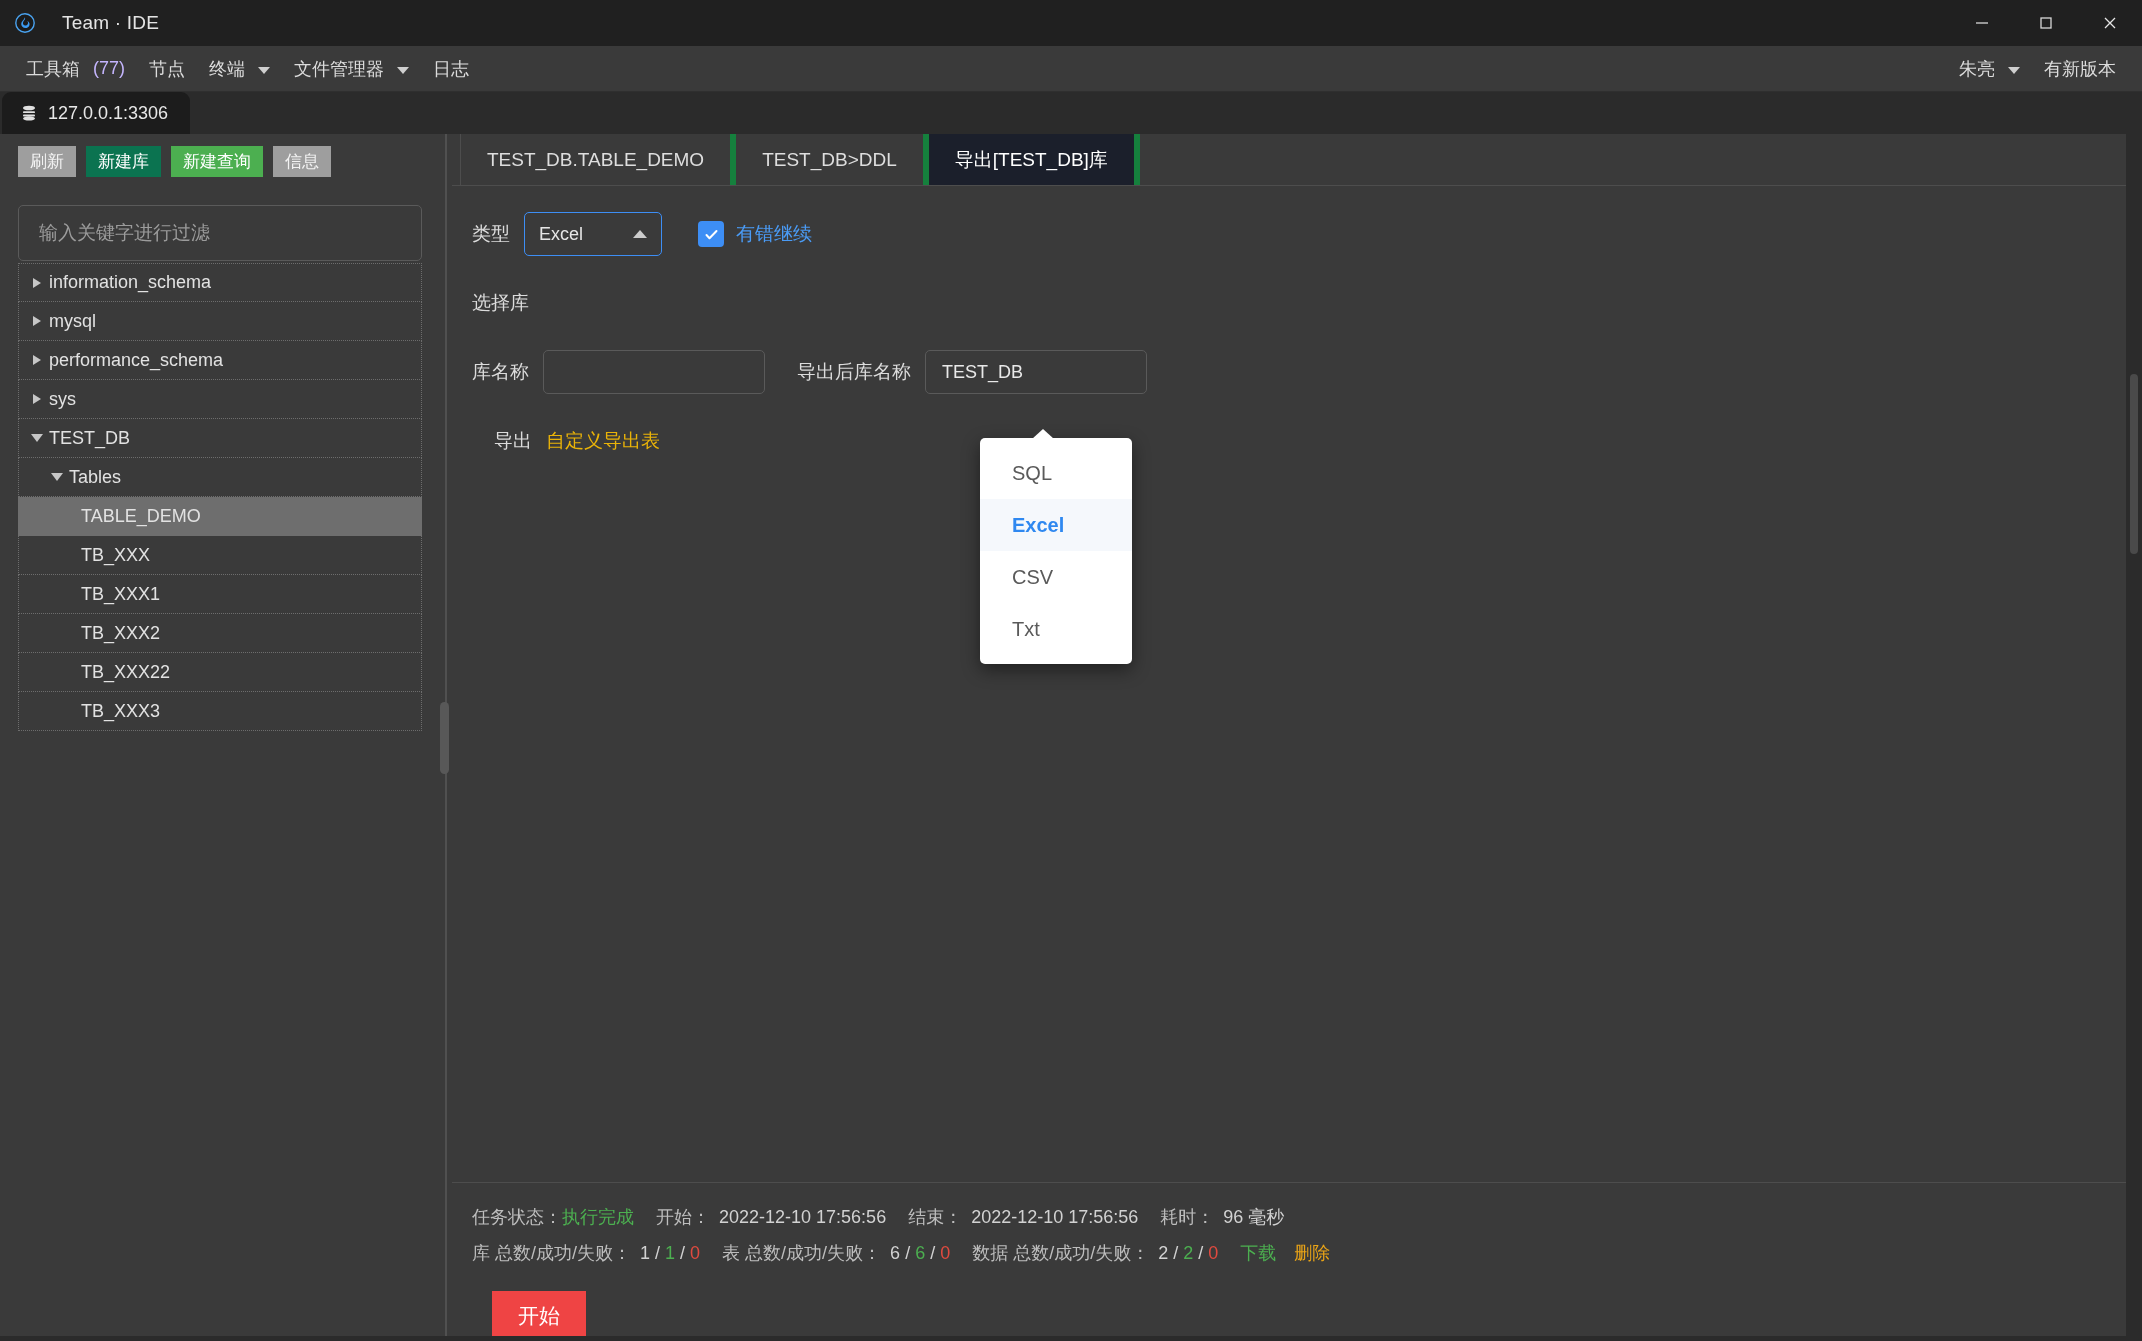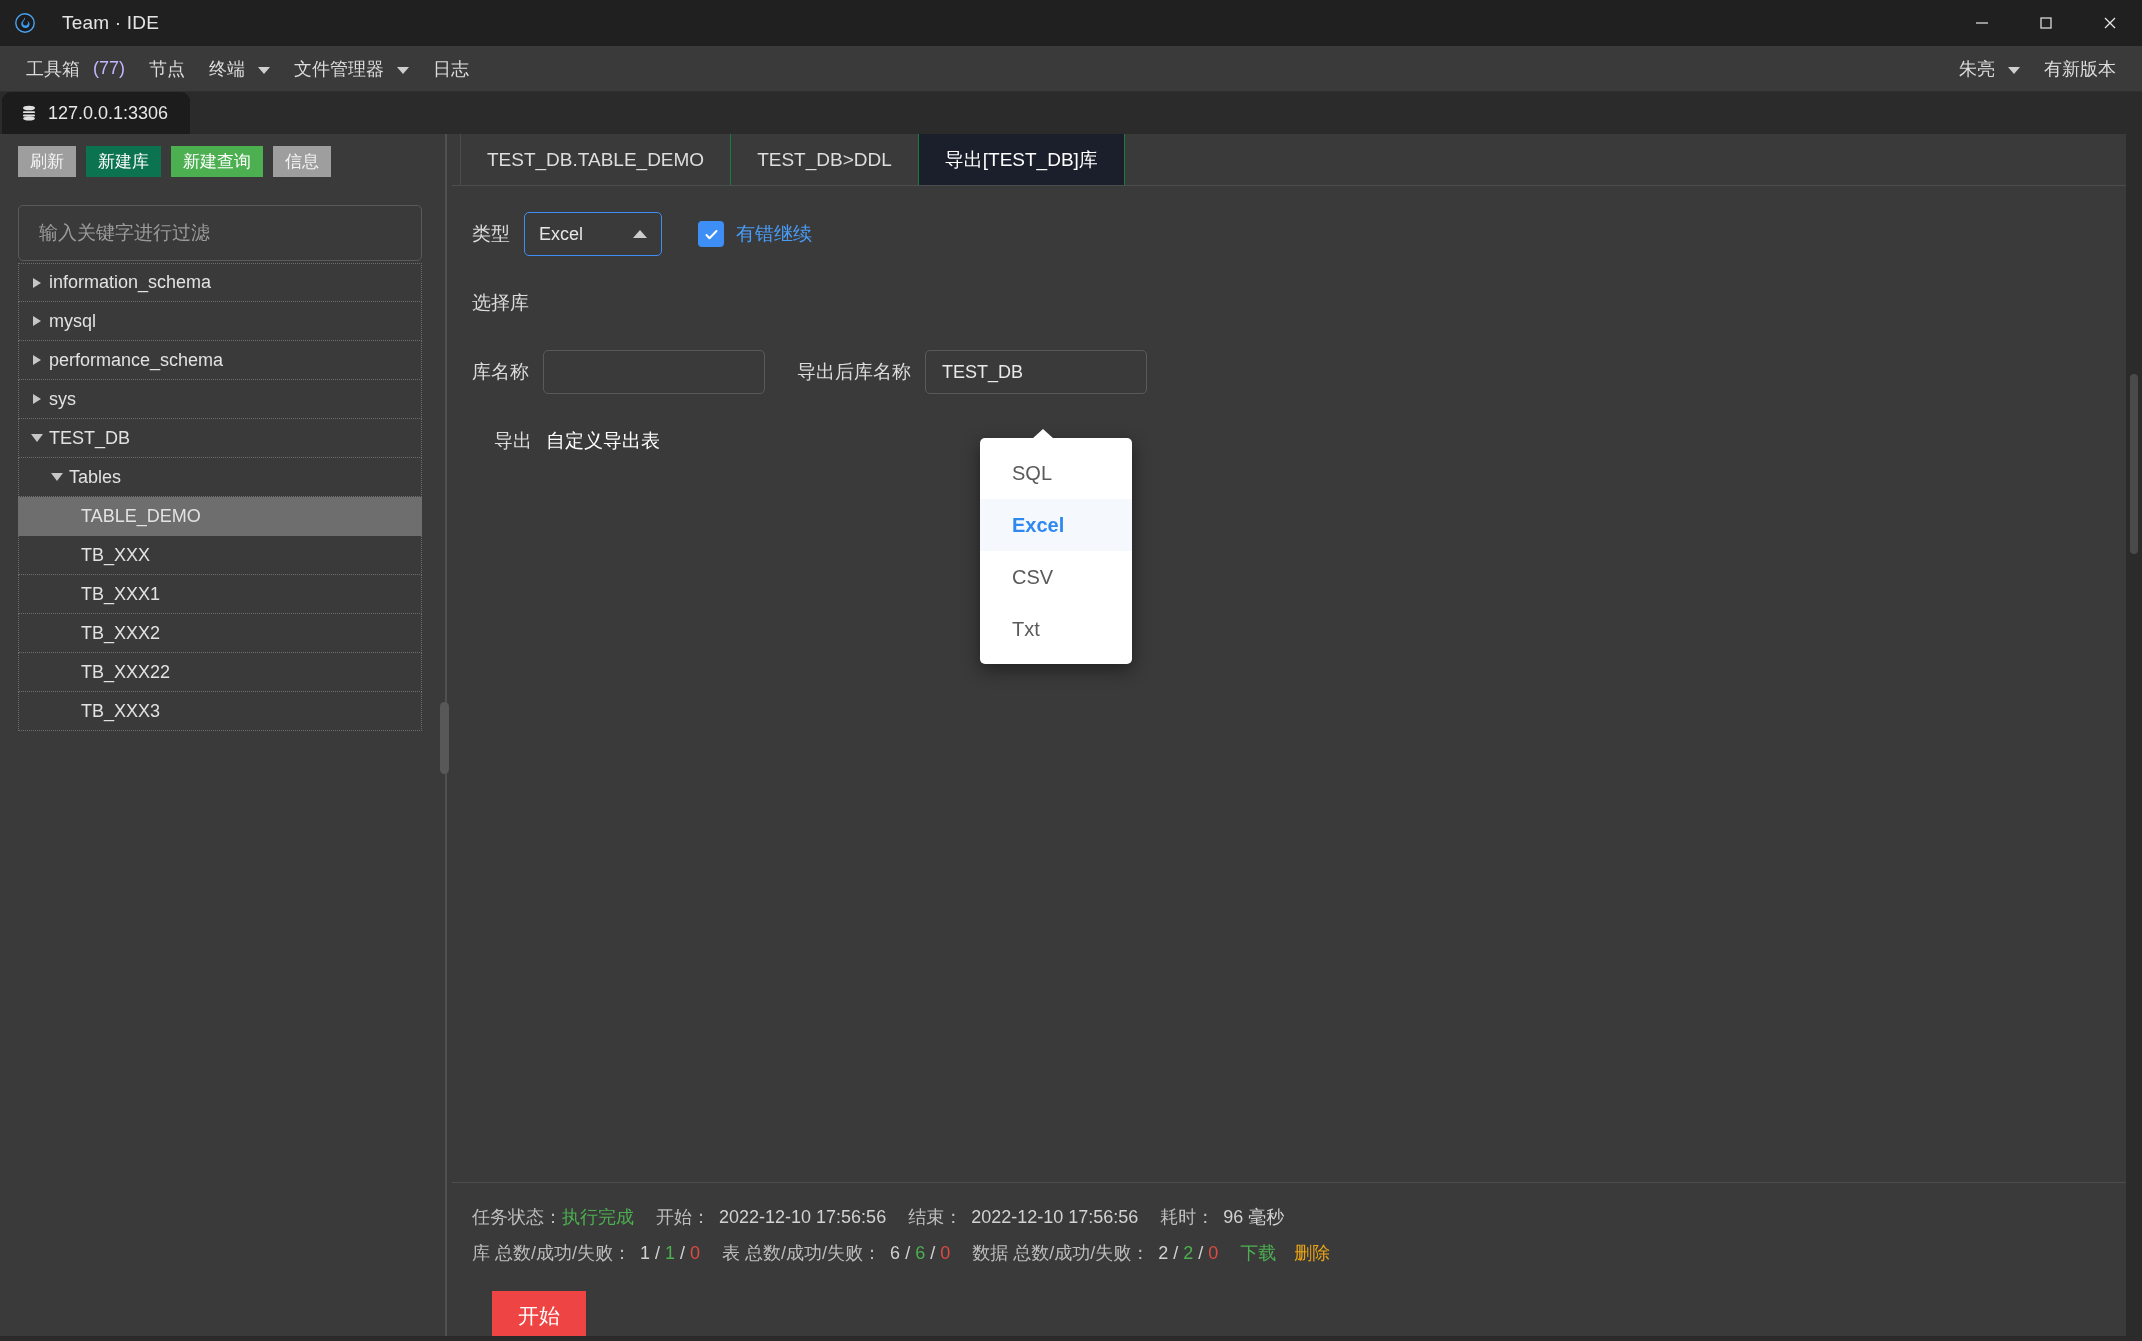--- a/index.html
+++ b/index.html
@@ -201,21 +201,21 @@
     align-items: stretch;
     border-bottom: 1px solid #4d4d4d;
     background: #3a3a3a;
     padding-left: 8px;
   }
   .etab {
     display: flex; align-items: center;
     padding: 0 26px;
     color: #dedede;
     font-size: 19px;
-    border-right: 1px solid #15803d;
+    border-right: 6px solid #15803d;
     white-space: nowrap;
   }
   .etab:first-child { border-left: 1px solid #4d4d4d; }
   .etab.active { background: #1b1f2b; color: #ffffff; }
 
   .form-area {
     flex: 1;
     position: relative;
     padding: 26px 0 0 0;
     overflow: hidden;
@@ -264,21 +264,21 @@
     border-radius: 5px;
     background: #3a3a3a;
     color: #e9e9e9;
     font-size: 18px;
     padding: 0 16px;
     outline: none;
     font-family: inherit;
   }
   .textinput.w1 { width: 222px; }
   .textinput.w2 { width: 222px; }
-  .green-link { color: #ffffff; font-size: 19px; }
+  .green-link { color: #eab308; font-size: 19px; }
 
   
   .dropdown {
     position: absolute;
     left: 528px; top: 252px;
     width: 152px;
     background: #ffffff;
     border-radius: 5px;
     box-shadow: 0 6px 18px rgba(0,0,0,.45);
     padding: 9px 0;

